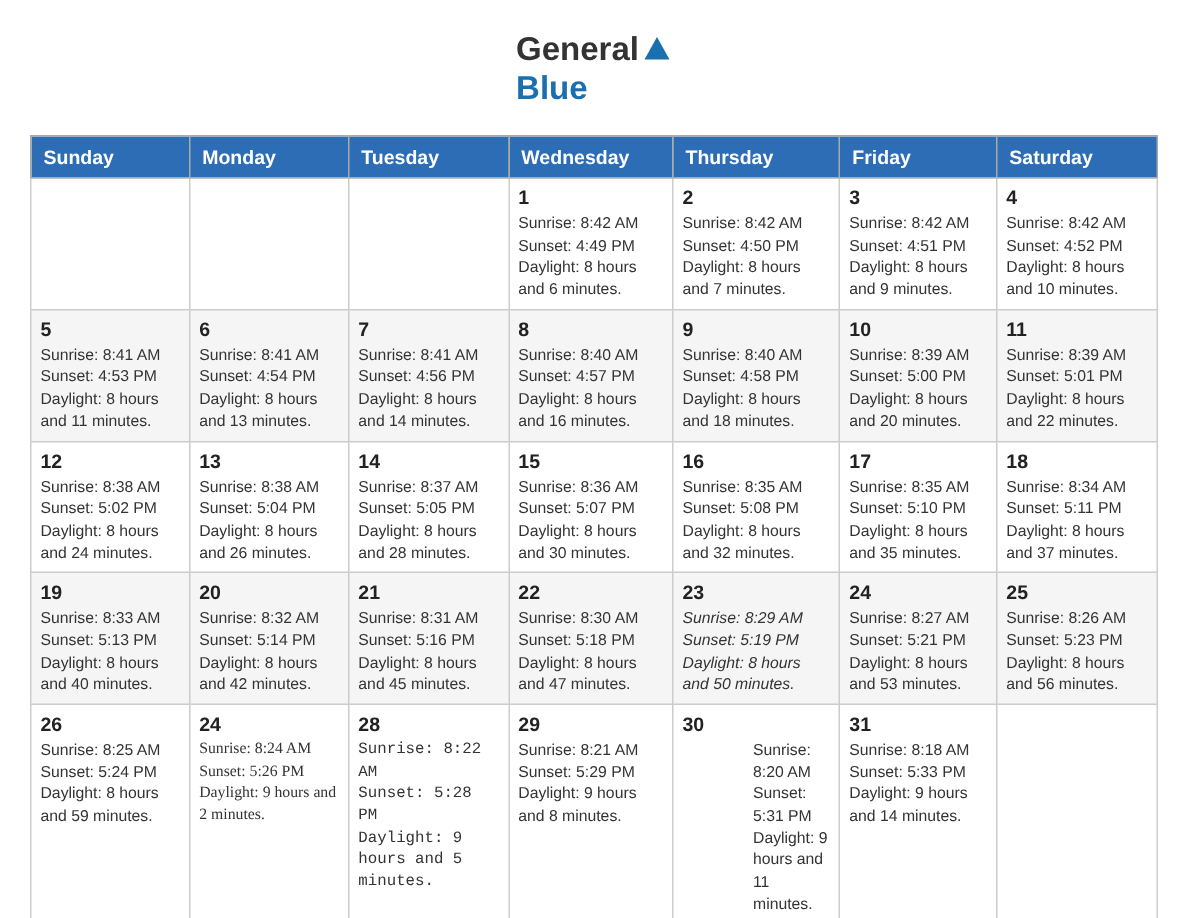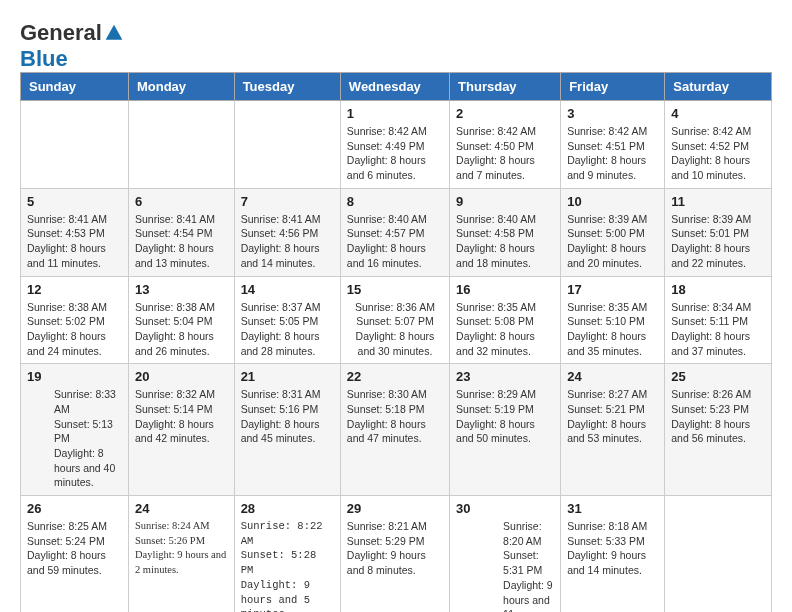--- a/index.html
+++ b/index.html
@@ -5,23 +5,23 @@
     * { box-sizing: border-box; margin: 0; padding: 0; }
     body {
       font-family: Arial, sans-serif;
       background: #fff;
       width: 792px;
       min-height: 612px;
       padding: 20px;
     }
     .header {
       display: flex;
-      justify-content: flex-start;
+      justify-content: center;
       align-items: flex-start;
-      margin-bottom: 0;
+      margin-bottom: 18px;
     }
     .logo {
       display: flex;
       flex-direction: column;
       align-items: flex-start;
     }
     .logo-text {
       display: flex;
       align-items: center;
     }
@@ -210,21 +210,21 @@
 Daylight: 8 hours and 26 minutes.</div>
         </td>
         <td>
           <div class="day-num">14</div>
           <div class="day-info" style="white-space: pre-line;">Sunrise: 8:37 AM
 Sunset: 5:05 PM
 Daylight: 8 hours and 28 minutes.</div>
         </td>
         <td>
           <div class="day-num">15</div>
-          <div class="day-info" style="white-space: pre-line; text-align: center;">Sunrise: 8:36 AM
+          <div class="day-info" style="white-space: pre-line;">Sunrise: 8:36 AM
 Sunset: 5:07 PM
 Daylight: 8 hours and 30 minutes.</div>
         </td>
         <td>
           <div class="day-num">16</div>
           <div class="day-info" style="white-space: pre-line;">Sunrise: 8:35 AM
 Sunset: 5:08 PM
 Daylight: 8 hours and 32 minutes.</div>
         </td>
         <td>
@@ -236,21 +236,21 @@
         <td>
           <div class="day-num">18</div>
           <div class="day-info" style="white-space: pre-line;">Sunrise: 8:34 AM
 Sunset: 5:11 PM
 Daylight: 8 hours and 37 minutes.</div>
         </td>
       </tr>
       <tr>
         <td>
           <div class="day-num">19</div>
-          <div class="day-info" style="white-space: pre-line; margin-left: 27px;">Sunrise: 8:33 AM
+          <div class="day-info" style="white-space: pre-line;">Sunrise: 8:33 AM
 Sunset: 5:13 PM
 Daylight: 8 hours and 40 minutes.</div>
         </td>
         <td>
           <div class="day-num">20</div>
           <div class="day-info" style="white-space: pre-line;">Sunrise: 8:32 AM
 Sunset: 5:14 PM
 Daylight: 8 hours and 42 minutes.</div>
         </td>
         <td>
@@ -260,21 +260,21 @@
 Daylight: 8 hours and 45 minutes.</div>
         </td>
         <td>
           <div class="day-num">22</div>
           <div class="day-info" style="white-space: pre-line;">Sunrise: 8:30 AM
 Sunset: 5:18 PM
 Daylight: 8 hours and 47 minutes.</div>
         </td>
         <td>
           <div class="day-num">23</div>
-          <div class="day-info" style="white-space: pre-line;">Sunrise: 8:29 AM
+          <div class="day-info" style="white-space: pre-line; font-style: italic;">Sunrise: 8:29 AM
 Sunset: 5:19 PM
 Daylight: 8 hours and 50 minutes.</div>
         </td>
         <td>
           <div class="day-num">24</div>
           <div class="day-info" style="white-space: pre-line;">Sunrise: 8:27 AM
 Sunset: 5:21 PM
 Daylight: 8 hours and 53 minutes.</div>
         </td>
         <td>

